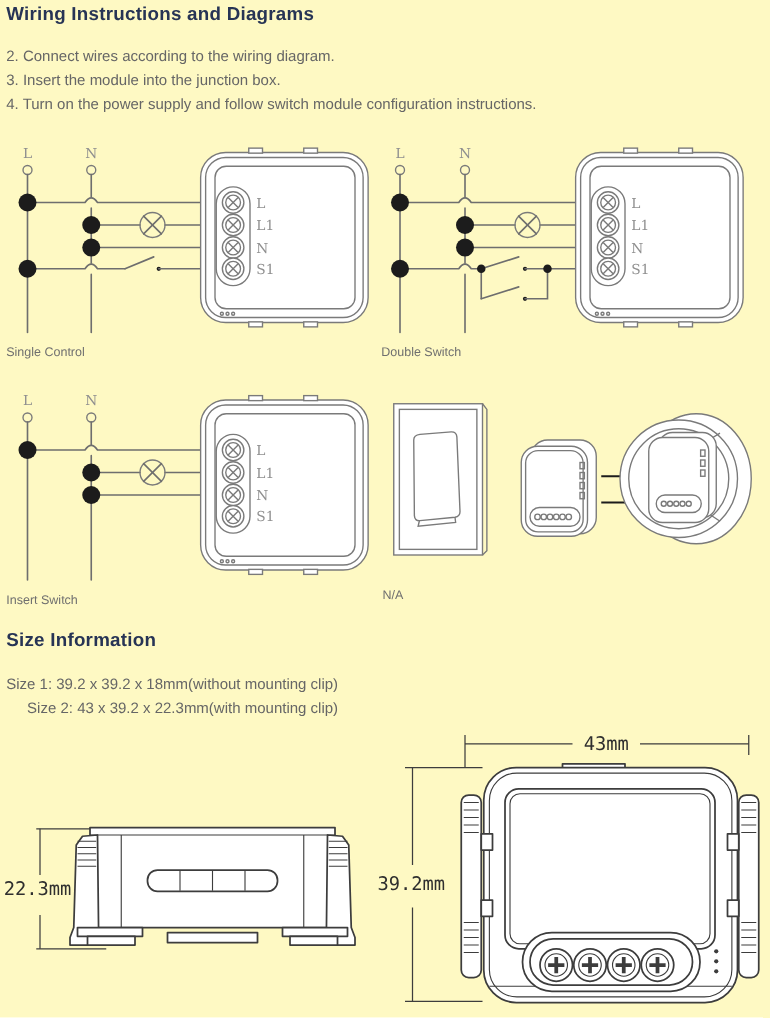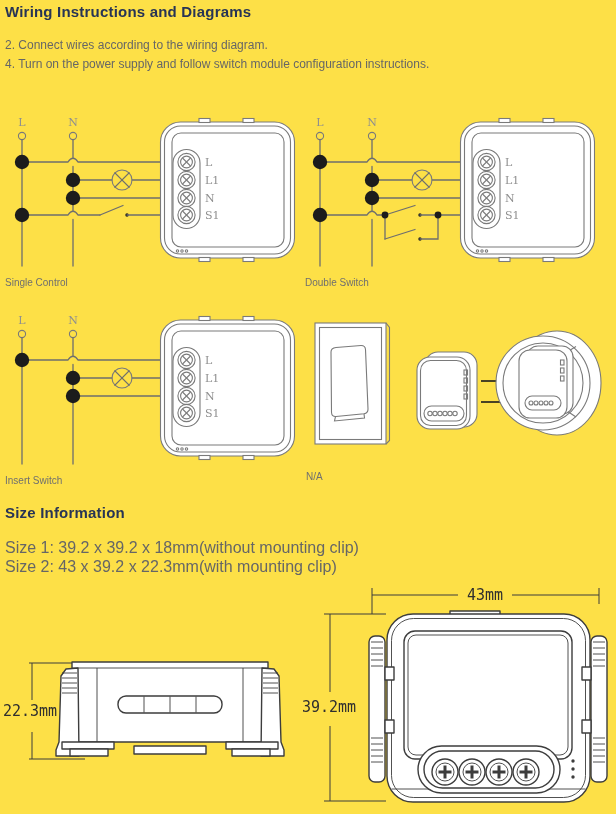--- a/index.html
+++ b/index.html
@@ -1,22 +1,22 @@
 <!DOCTYPE html>
 <html><head>
 <meta charset="utf-8">
 <style>
   html,body{margin:0;padding:0;background:#fff;}
-  .page{position:relative;width:616px;height:814px;background:#fde047;overflow:hidden;
+  .page{position:relative;width:616px;height:814px;background:#fef9c3;overflow:hidden;
         font-family:"Liberation Sans",sans-serif;}
   .h-title{position:absolute;left:5px;margin:0;font-size:15px;font-weight:700;color:#273455;letter-spacing:.2px;}
   #wiring-title{top:3px;}
   #size-title{top:504px;}
   .instr{position:absolute;left:5px;top:36px;font-size:12px;line-height:19px;color:#666;}
-  .sizes{position:absolute;left:5px;top:538px;font-size:16px;line-height:19px;color:#666;}
+  .sizes{position:absolute;left:5px;top:538px;font-size:12px;line-height:19px;color:#666;text-align:right;}
   .cap{position:absolute;font-size:10px;color:#6f6f6f;}
   .fig{position:absolute;margin:0;padding:0;}
   svg{display:block;}
   
   .w{stroke:#6e6e6e;stroke-width:1.3;fill:none;stroke-linecap:round;}
   .m{stroke:#7a7a7a;fill:#fff;stroke-width:1.1;}
   .mn{stroke:#7a7a7a;fill:none;stroke-width:1.1;}
   .dot{fill:#1c1c1c;stroke:none;}
   .lbl{font:11px "DejaVu Serif",serif;fill:#8f8f8f;}
   .cadf{stroke:#3d3d3d;fill:#fff;stroke-width:1.4;stroke-linejoin:round;}
@@ -26,20 +26,21 @@
 </style>
 </head>
 <body>
 
 <div class="page">
 
   <h2 class="h-title" id="wiring-title">Wiring Instructions and Diagrams</h2>
 
   <div class="instr">
     <div>2. Connect wires according to the wiring diagram.</div>
+    <div>3. Insert the module into the junction box.</div>
     <div>4. Turn on the power supply and follow switch module configuration instructions.</div>
   </div>
 
   <figure class="fig" style="left:5px;top:112px;">
     <svg width="295" height="170" viewBox="0 0 295 170">
       <g>
         <text class="lbl" x="17" y="14" text-anchor="middle">L</text>
         <text class="lbl" x="68" y="14" text-anchor="middle">N</text>
         <circle class="mn" cx="17" cy="24" r="3.6" stroke="#6e6e6e"></circle>
         <circle class="mn" cx="68" cy="24" r="3.6" stroke="#6e6e6e"></circle>

